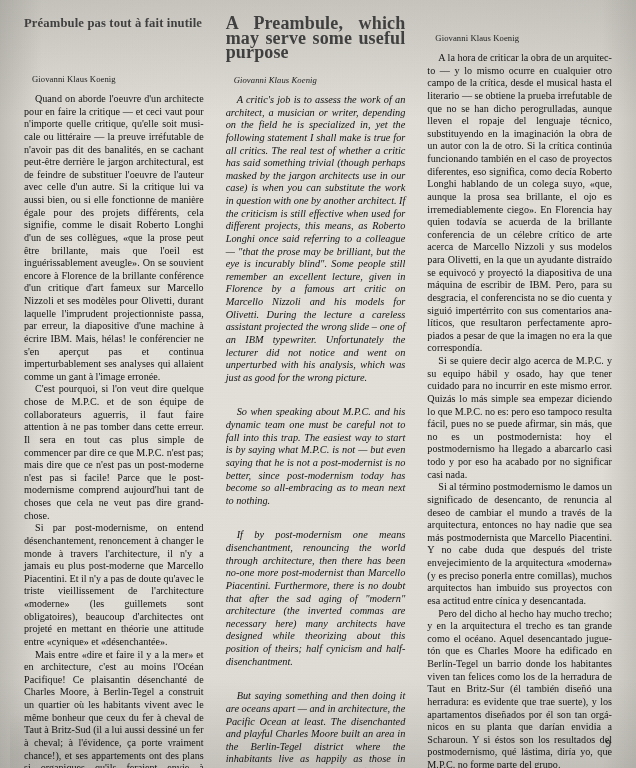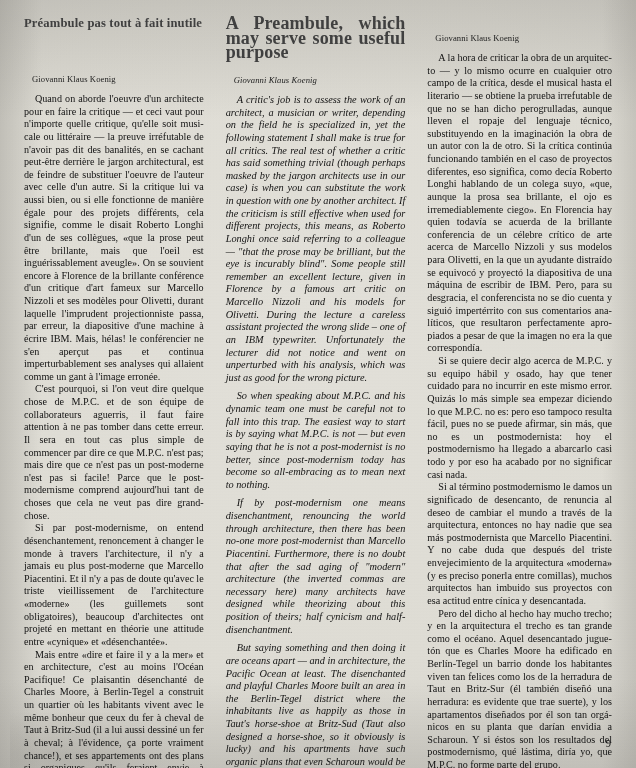--- a/index.html
+++ b/index.html
@@ -128,21 +128,21 @@
   }
   .col-body.it {
     font-style: italic;
     font-size: 10.3px;
     line-height: 12.62px;
   }
   .col-body p {
     margin: 0;
     text-indent: 11px;
   }
-  .col-body p.gap { margin-top: 6px; }
+  .col-body p.gap { margin-top: 22px; }
 
   .page-number {
     position: absolute;
     right: 25px;
     bottom: 18px;
     font-size: 10.5px;
     line-height: 12px;
     color: #161616;
   }
 

